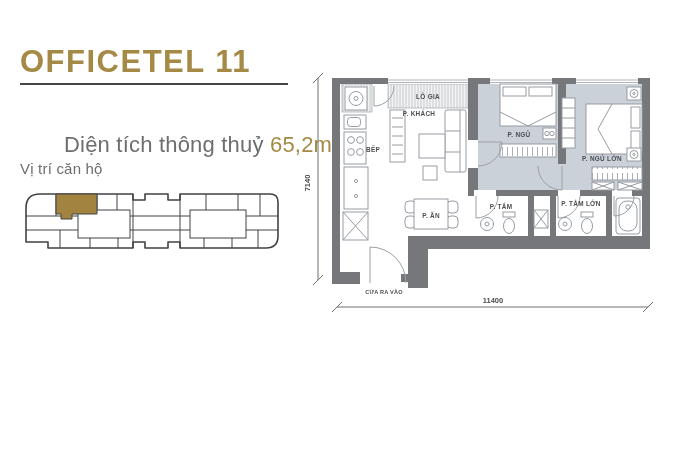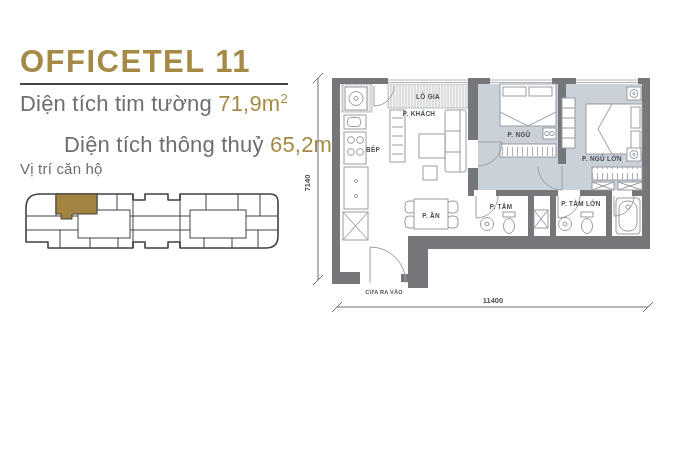--- a/index.html
+++ b/index.html
@@ -38,21 +38,20 @@
   .unit-hl{fill:#a28440;stroke:#404244;stroke-width:1;}
 </style>
 </head>
 <body>
 
 <div class="canvas">
 
   <div class="unit-title">OFFICETEL 11</div>
   <div class="title-rule"></div>
 
-  <div class="area-line first"><span>Diện tích tim tường </span><span class="area-value">71,9m</span><sup class="area-value">2</sup></div>
 
   <div class="area-line second"><span>Diện tích thông thuỷ </span><span class="area-value">65,2m</span><sup class="area-value">2</sup></div>
 
   <div class="loc-label">Vị trí căn hộ</div>
 
   <svg class="locator-svg" width="288" height="92" viewBox="0 0 288 92">
     <g>
       <path class="bldg" d="M 26,8 H 119 V 14 H 131 V 8 H 154 V 14 H 166 V 8 H 256 Q 264,8 264,16 V 50 Q 264,62 252,62 H 166 V 56 H 154 V 62 H 131 V 56 H 119 V 62 H 34 V 56 H 12 V 22 Q 12,8 26,8 Z"></path>
 
       <line class="bldg-in" x1="12" y1="30" x2="264" y2="30"></line>

